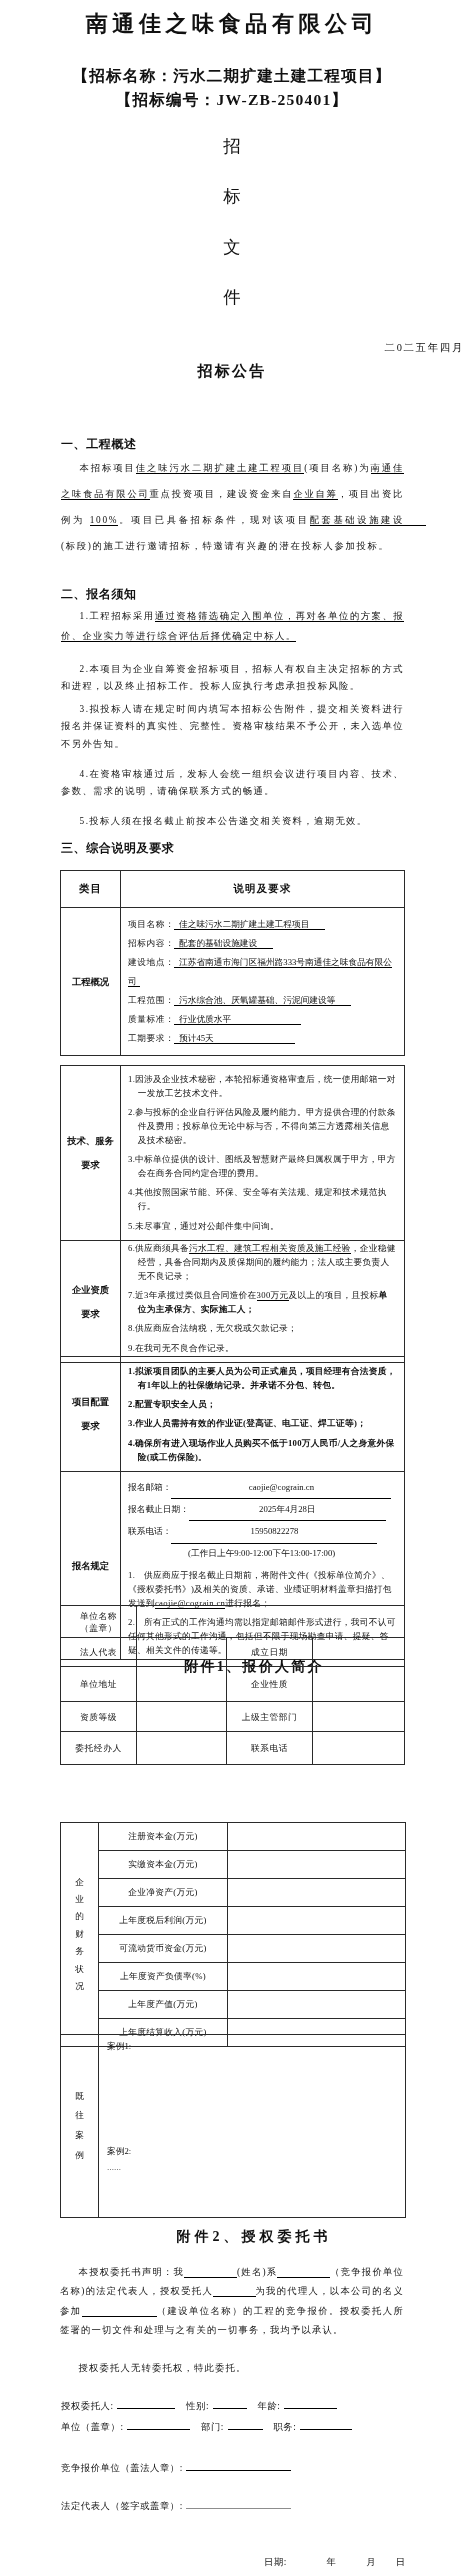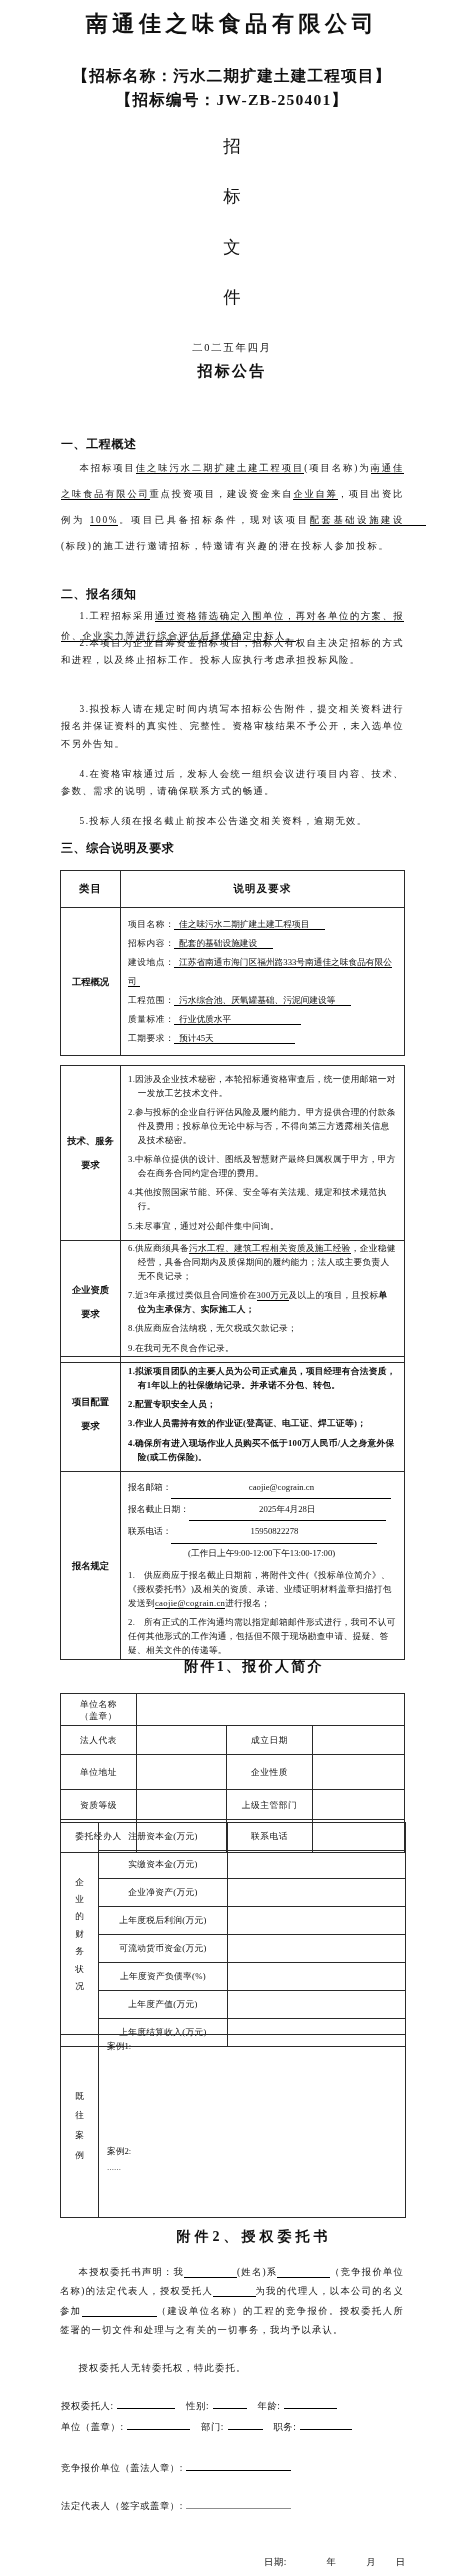--- a/index.html
+++ b/index.html
@@ -6,21 +6,21 @@
   body{width:464px;height:2576px;position:relative;font-family:"Liberation Serif","DejaVu Serif",serif;color:#111;}
   .abs{position:absolute;}
   .ctr{left:0;width:464px;text-align:center;}
   .u{border-bottom:0.6px solid #000;}
   .b{font-weight:bold;}
   
   .company{font-size:22px;font-weight:bold;letter-spacing:4.6px;}
   .coverline{font-size:15.6px;font-weight:bold;letter-spacing:1.2px;}
   .docchars{left:0;width:464px;display:flex;flex-direction:column;align-items:center;row-gap:33px;}
   .docchars div{font-size:17.4px;letter-spacing:0;line-height:17.4px;}
-  .coverdate{font-size:10.4px;letter-spacing:1.7px;}
+  .coverdate{font-size:10.4px;letter-spacing:1.7px;text-align:right;}
   .announce{font-size:15px;font-weight:bold;letter-spacing:2.3px;}
   
   .h1{left:61px;width:343px;font-size:12px;font-weight:bold;letter-spacing:0.6px;}
   .para1{left:61px;width:343px;font-size:9.3px;line-height:26px;letter-spacing:1.7px;text-align:justify;text-indent:2em;}
   .bitem{left:61px;width:343px;font-size:9.3px;line-height:17.4px;letter-spacing:1.4px;text-align:justify;text-indent:2em;}
   
   .doc-table{position:absolute;left:60px;width:344px;border-collapse:collapse;table-layout:fixed;border:1.2px solid #161616;}
   .doc-table td{border:0.9px solid #2a2a2a;}
   .lc{text-align:center;vertical-align:middle;font-weight:bold;font-size:9.3px;line-height:24px;}
   .hdr{font-size:10.4px;letter-spacing:1.2px;}
@@ -62,21 +62,21 @@
 </div>
 
 <div class="abs ctr coverdate" style="top:341px">二0二五年四月</div>
 <div class="abs ctr announce" style="top:362px">招标公告</div>
 
 <div class="abs h1" style="top:436px">一、工程概述</div>
 <div class="abs para1" style="top:455px"><span>本招标项目</span><span class="u">佳之味污水二期扩建土建工程项目</span><span>(项目名称)为</span><span class="u">南通佳之味食品有限公司</span><span>重点投资项目，建设资金来自</span><span class="u">企业自筹</span><span>，项目出资比例为 </span><span class="u">100%</span><span>。项目已具备招标条件，现对该项目</span><span class="u">配套基础设施建设</span><span class="u">　　</span><span>(标段)的施工进行邀请招标，特邀请有兴趣的潜在投标人参加投标。</span></div>
 
 <div class="abs h1" style="top:586px">二、报名须知</div>
 <div class="abs bitem" style="top:607px;line-height:19.7px"><span>1.工程招标采用</span><span class="u">通过资格筛选确定入围单位，再对各单位的方案、报价、企业实力等进行综合评估后择优确定中标人。</span></div>
-<div class="abs bitem" style="top:635px">2.本项目为企业自筹资金招标项目，招标人有权自主决定招标的方式和进程，以及终止招标工作。投标人应执行考虑承担投标风险。</div>
+<div class="abs bitem" style="top:661px">2.本项目为企业自筹资金招标项目，招标人有权自主决定招标的方式和进程，以及终止招标工作。投标人应执行考虑承担投标风险。</div>
 <div class="abs bitem" style="top:701px">3.拟投标人请在规定时间内填写本招标公告附件，提交相关资料进行报名并保证资料的真实性、完整性。资格审核结果不予公开，未入选单位不另外告知。</div>
 <div class="abs bitem" style="top:766px">4.在资格审核通过后，发标人会统一组织会议进行项目内容、技术、参数、需求的说明，请确保联系方式的畅通。</div>
 <div class="abs bitem" style="top:813px">5.投标人须在报名截止前按本公告递交相关资料，逾期无效。</div>
 
 <div class="abs h1" style="top:840px">三、综合说明及要求</div>
 
 <table class="doc-table" style="top:870px">
   <colgroup>
       <col style="width:60px">
       <col style="width:284px">
@@ -161,21 +161,21 @@
       <div class="hours">(工作日上午9:00-12:00下午13:00-17:00)</div>
       <div class="regitm"><span>1.　供应商应于报名截止日期前，将附件文件(《投标单位简介》、《授权委托书》)及相关的资质、承诺、业绩证明材料盖章扫描打包发送到</span><span class="u">caojie@cograin.cn</span><span>进行报名；</span></div>
       <div class="regitm">2.　所有正式的工作沟通均需以指定邮箱邮件形式进行，我司不认可任何其他形式的工作沟通，包括但不限于现场勘查申请、提疑、答疑、相关文件的传递等。</div>
     </td>
   </tr>
 </tbody>
   </table>
 
 <div class="abs ctr att-title" style="top:1658px">附件1、报价人简介</div>
 
-<table class="doc-table" style="top:1693px">
+<table class="doc-table" style="top:1605px">
   <colgroup>
       <col style="width:76px">
       <col style="width:90px">
       <col style="width:86px">
       <col style="width:92px">
     </colgroup>
   <tbody>
       <tr>
     <td class="alc" style="height:29px">
       <div>单位名称</div>

